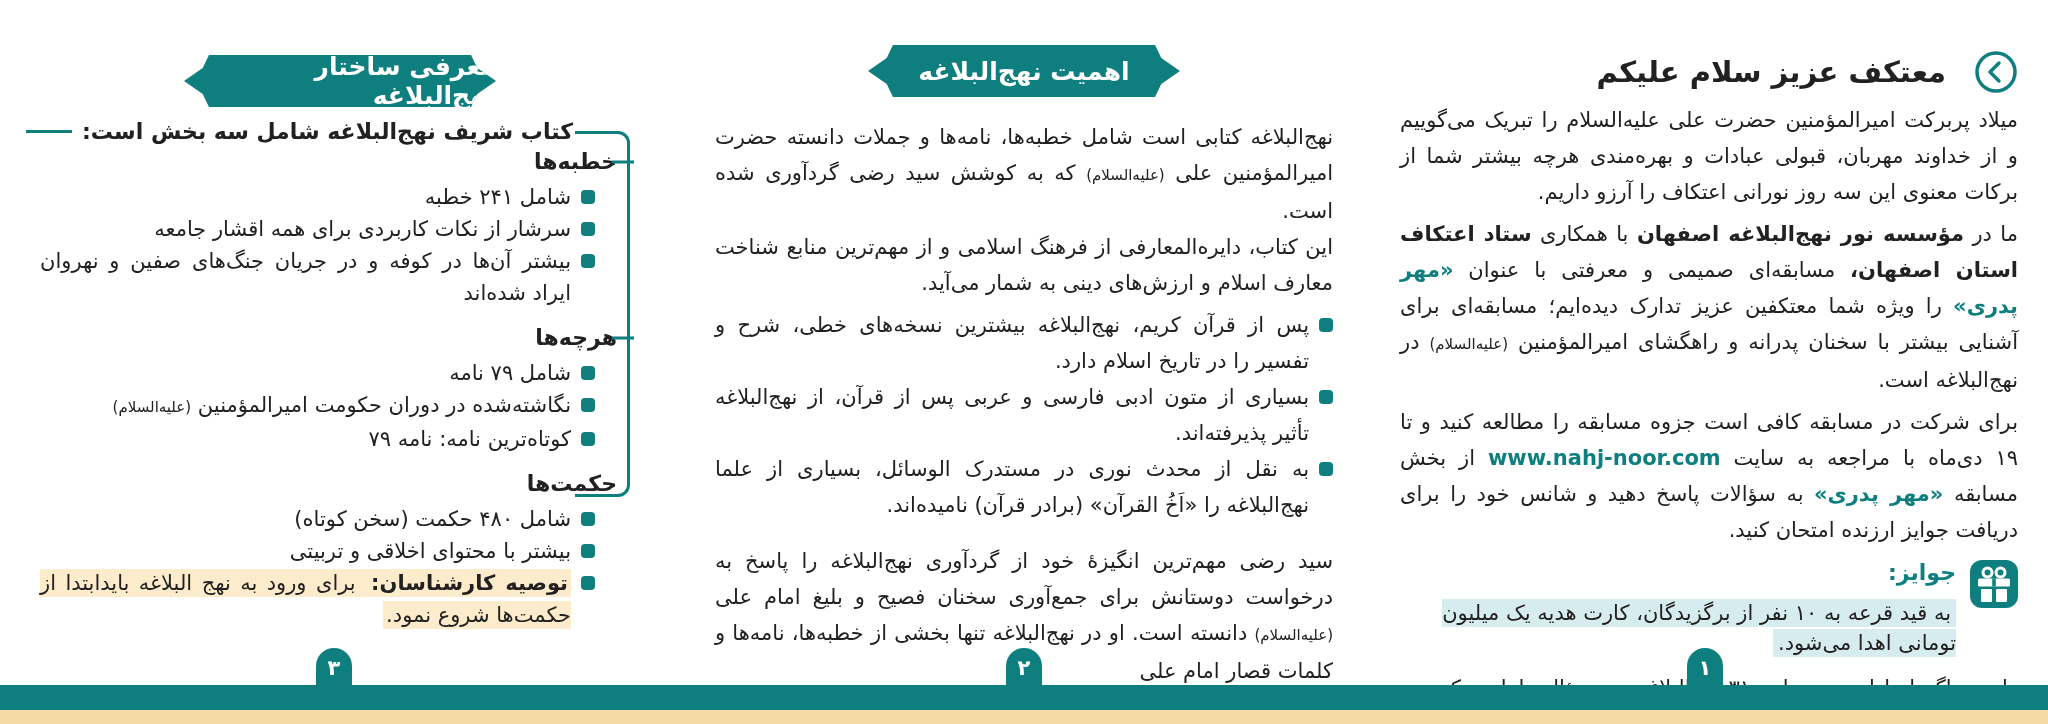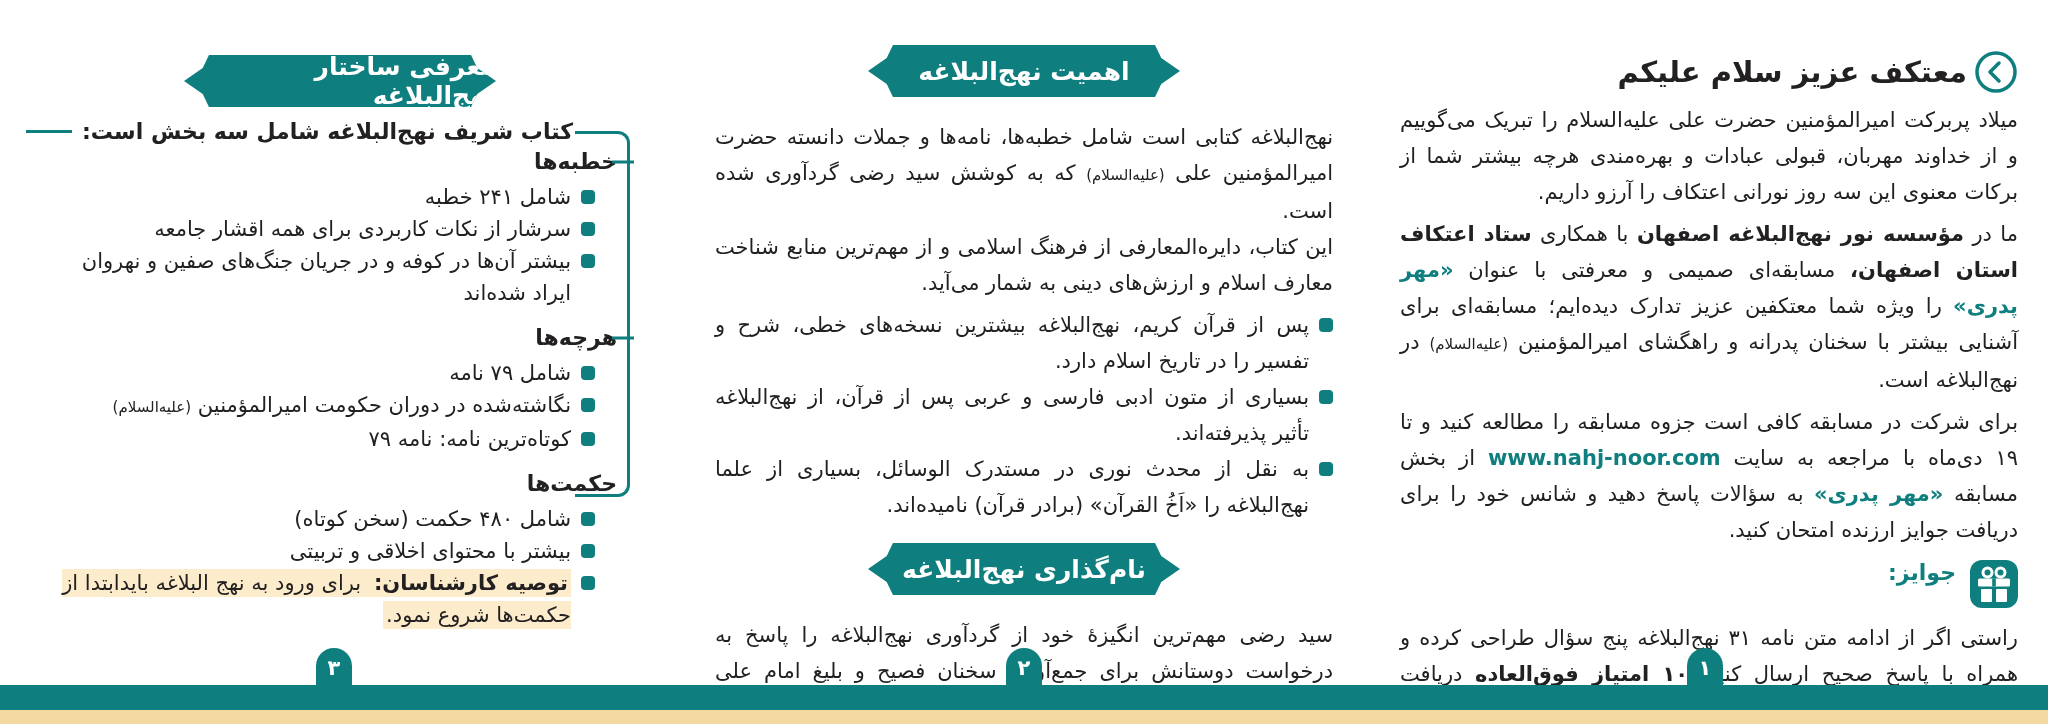--- a/index.html
+++ b/index.html
@@ -26,21 +26,21 @@
   .badge{
     width:312px;height:52px;margin:0 auto;
     background:var(--teal);color:#fff;
     display:flex;align-items:center;justify-content:center;
     font-size:25px;font-weight:bold;
     clip-path:polygon(8% 0,92% 0,94% 25%,100% 50%,94% 75%,92% 100%,8% 100%,6% 75%,0 50%,6% 25%);
   }
 
   
   .page1{position:absolute;top:50px;right:30px;width:618px;}
-  .p1-header{display:flex;align-items:center;gap:7px;margin-bottom:8px;}
+  .p1-header{display:flex;align-items:center;gap:28px;margin-bottom:8px;}
   .circ-icon{width:44px;height:44px;flex:none;}
   .p1-title{font-size:29px;font-weight:bold;color:var(--ink);}
   .page1 .para{margin-bottom:6px;}
   .prizes{display:flex;align-items:flex-start;gap:14px;margin:12px 0 12px 0;}
   .gift-icon{width:48px;height:48px;flex:none;background:var(--teal);border-radius:12px;display:block;}
   .prizes-label{color:var(--teal);font-weight:bold;font-size:22px;line-height:26px;margin-bottom:12px;}
   .prizes-line{font-size:21px;line-height:30px;}
 
   
   .page2{position:absolute;top:45px;left:715px;width:618px;}
@@ -54,21 +54,21 @@
 
   
   .page3{position:absolute;top:55px;left:40px;width:600px;}
   .page3 .badge{margin-bottom:10px;}
   .p3-heading{font-size:22px;font-weight:bold;text-align:right;padding-right:67px;height:30px;line-height:30px;white-space:nowrap;}
   .dash{display:inline-block;width:46px;height:3px;background:var(--teal);vertical-align:middle;margin-right:10px;margin-bottom:4px;}
   .bracket{position:absolute;top:76px;right:10px;width:55px;height:366px;
     border:3px solid var(--teal);border-left:none;border-radius:0 12px 12px 0;}
   .sec-title{position:relative;font-size:22px;font-weight:bold;padding-right:23px;height:30px;line-height:30px;margin-bottom:4px;}
   .sec-title.has-tick::after{content:"";position:absolute;right:6px;top:50%;transform:translateY(-50%);width:22px;height:3px;background:var(--teal);}
-  .page3 .item{line-height:32px;justify-content:flex-start;padding-right:45px;text-align:right;}
+  .page3 .item{line-height:32px;justify-content:flex-start;padding-right:45px;}
   .page3 .item .sq{margin-top:9px;}
   .sec{margin-bottom:14px;}
   .sec1{margin-top:0;}
 
   
   .footer-bar{position:absolute;left:0;top:685px;width:100%;height:25px;background:var(--teal);}
   .footer-strip{position:absolute;left:0;top:710px;width:100%;height:14px;background:var(--cream);}
   .tab{position:absolute;top:648px;width:36px;height:48px;background:var(--teal);
     border-radius:18px 18px 0 0;color:#fff;font-weight:bold;font-size:21px;
     text-align:center;padding-top:8px;}
@@ -102,20 +102,23 @@
           <circle cx="17.5" cy="12.5" r="4.5" fill="none" stroke="#ffffff" stroke-width="3"></circle>
           <circle cx="30.5" cy="12.5" r="4.5" fill="none" stroke="#ffffff" stroke-width="3"></circle>
           <rect x="8" y="18.5" width="32" height="8" rx="1.5" fill="#ffffff"></rect>
           <rect x="11" y="29" width="11" height="13" rx="1" fill="#ffffff"></rect>
           <rect x="26" y="29" width="11" height="13" rx="1" fill="#ffffff"></rect>
           <rect x="22.2" y="18.5" width="3.6" height="8" fill="#0e7f7e"></rect>
         </svg>
       </span>
       <div class="prizes-texts">
         <div class="prizes-label">جوایز:</div>
+        <div class="prizes-line">
+          <span class="hl">به قید قرعه به ۱۰ نفر از برگزیدگان، کارت هدیه یک میلیون تومانی اهدا می‌شود.</span>
+        </div>
       </div>
     </div>
 
     <p class="para"><span>راستی اگر از ادامه متن نامه ۳۱ نهج‌البلاغه پنج سؤال طراحی کرده و همراه با پاسخ صحیح ارسال کنید، </span><span class="b">۱۰ امتیاز فوق‌العاده</span><span> دریافت خواهید کرد.</span></p>
 
   </section>
 
   <section class="page2">
     <div class="badge">اهمیت نهج‌البلاغه</div>
 
@@ -130,21 +133,20 @@
       <div class="item">
         <span class="sq"></span>
         <span><span>بسیاری از متون ادبی فارسی و عربی پس از قرآن، از نهج‌البلاغه تأثیر پذیرفته‌اند.</span></span>
       </div>
       <div class="item">
         <span class="sq"></span>
         <span><span>به نقل از محدث نوری در مستدرک الوسائل، بسیاری از علما نهج‌البلاغه را «اَخُ القرآن» (برادر قرآن) نامیده‌اند.</span></span>
       </div>
     </div>
 
-    <div class="badge badge2">نام‌گذاری نهج‌البلاغه</div>
     <p class="para"><span>سید رضی مهم‌ترین انگیزهٔ خود از گردآوری نهج‌البلاغه را پاسخ به درخواست دوستانش برای جمع‌آوری سخنان فصیح و بلیغ امام علی </span><span class="small">(علیه‌السلام)</span><span> دانسته است. او در نهج‌البلاغه تنها بخشی از خطبه‌ها، نامه‌ها و کلمات قصار امام علی </span></p>
   </section>
 
   <section class="page3">
     <div class="badge">معرفی ساختار نهج‌البلاغه</div>
 
     <div class="bracket"></div>
 
     <div class="p3-heading">
       <span>کتاب شریف نهج‌البلاغه شامل سه بخش است:</span><span class="dash"></span>

